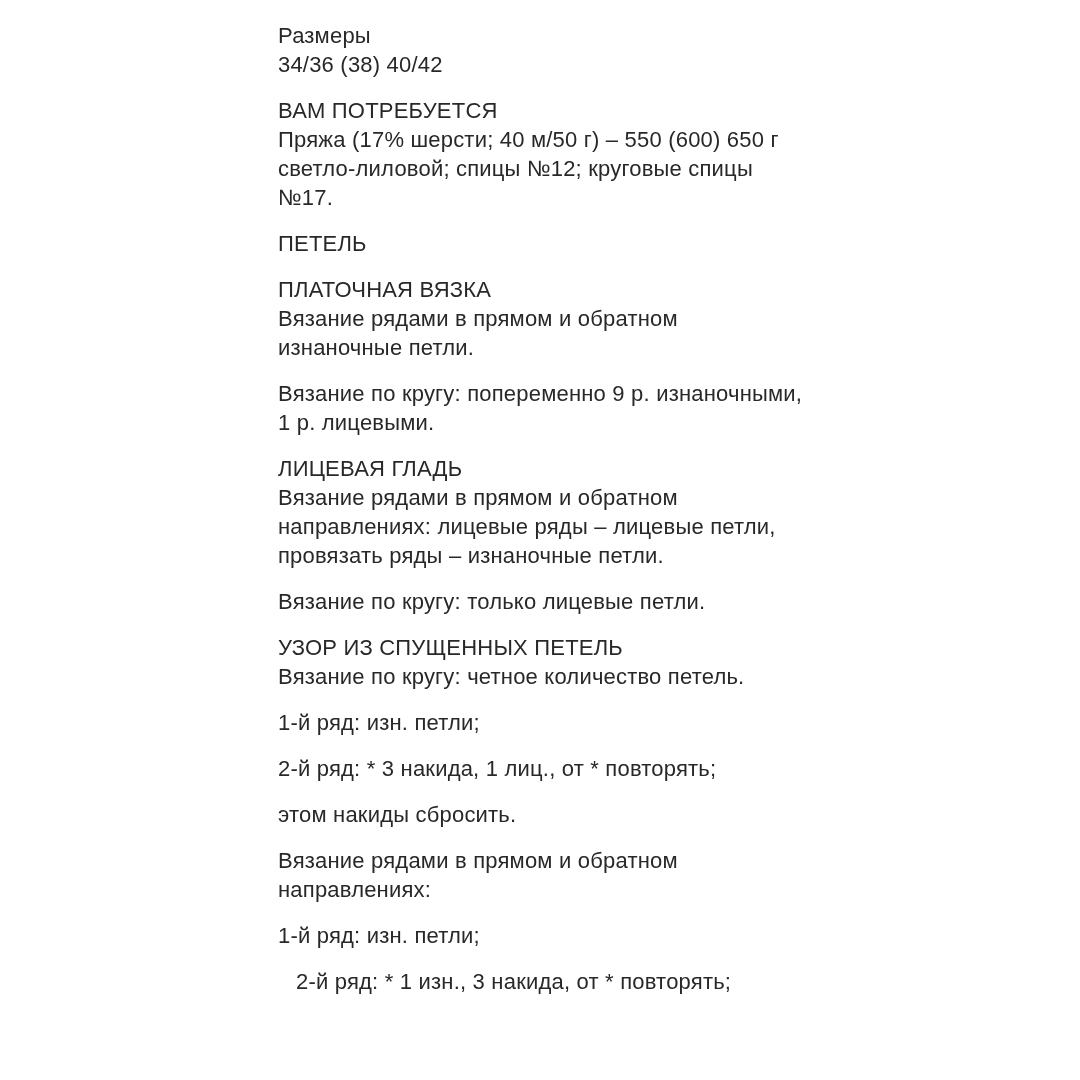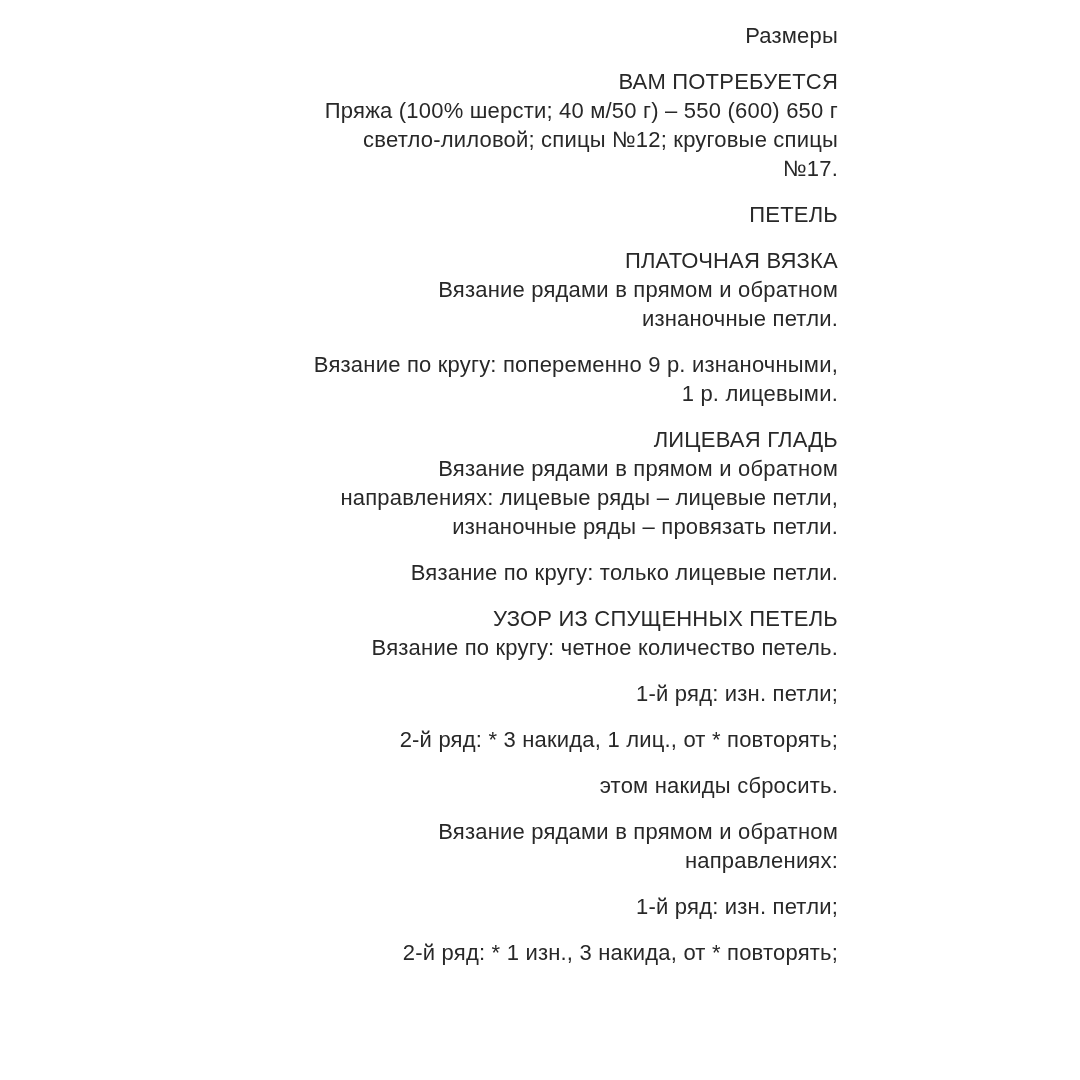--- a/index.html
+++ b/index.html
@@ -11,21 +11,20 @@
     height: 1080px;
     background: #ffffff;
     overflow: hidden;
     font-family: "Liberation Sans", "DejaVu Sans", sans-serif;
   }
   .page {
     position: relative;
     width: 969px;
     height: 1080px;
     background: #ffffff;
-    text-align: right;
   }
   .text-column {
     position: absolute;
     left: 278px;
     top: 21px;
     width: 560px;
     color: #282828;
     font-size: 22px;
     line-height: 29px;
     letter-spacing: 0.2px;
@@ -42,44 +41,45 @@
   }
 </style>
 </head>
 <body>
 
 <div class="page">
   <div class="text-column">
 
   <div class="paragraph">
         <div class="text-line">Размеры</div>
+        <div class="text-line">34/36 (38) 40/42</div>
       </div>
       <div class="paragraph">
         <div class="text-line">ВАМ ПОТРЕБУЕТСЯ</div>
-        <div class="text-line">Пряжа (100% шерсти; 40 м/50 г) – 550 (600) 650 г</div>
+        <div class="text-line">Пряжа (17% шерсти; 40 м/50 г) – 550 (600) 650 г</div>
         <div class="text-line">светло-лиловой; спицы №12; круговые спицы</div>
         <div class="text-line">№17.</div>
       </div>
       <div class="paragraph">
         <div class="text-line">ПЕТЕЛЬ</div>
       </div>
       <div class="paragraph">
         <div class="text-line">ПЛАТОЧНАЯ ВЯЗКА</div>
         <div class="text-line">Вязание рядами в прямом и обратном</div>
         <div class="text-line">изнаночные петли.</div>
       </div>
       <div class="paragraph">
         <div class="text-line">Вязание по кругу: попеременно 9 р. изнаночными,</div>
         <div class="text-line">1 р. лицевыми.</div>
       </div>
       <div class="paragraph">
         <div class="text-line">ЛИЦЕВАЯ ГЛАДЬ</div>
         <div class="text-line">Вязание рядами в прямом и обратном</div>
         <div class="text-line">направлениях: лицевые ряды – лицевые петли,</div>
-        <div class="text-line">изнаночные ряды – провязать петли.</div>
+        <div class="text-line">провязать ряды – изнаночные петли.</div>
       </div>
       <div class="paragraph">
         <div class="text-line">Вязание по кругу: только лицевые петли.</div>
       </div>
       <div class="paragraph">
         <div class="text-line">УЗОР ИЗ СПУЩЕННЫХ ПЕТЕЛЬ</div>
         <div class="text-line">Вязание по кругу: четное количество петель.</div>
       </div>
       <div class="paragraph">
         <div class="text-line">1-й ряд: изн. петли;</div>

